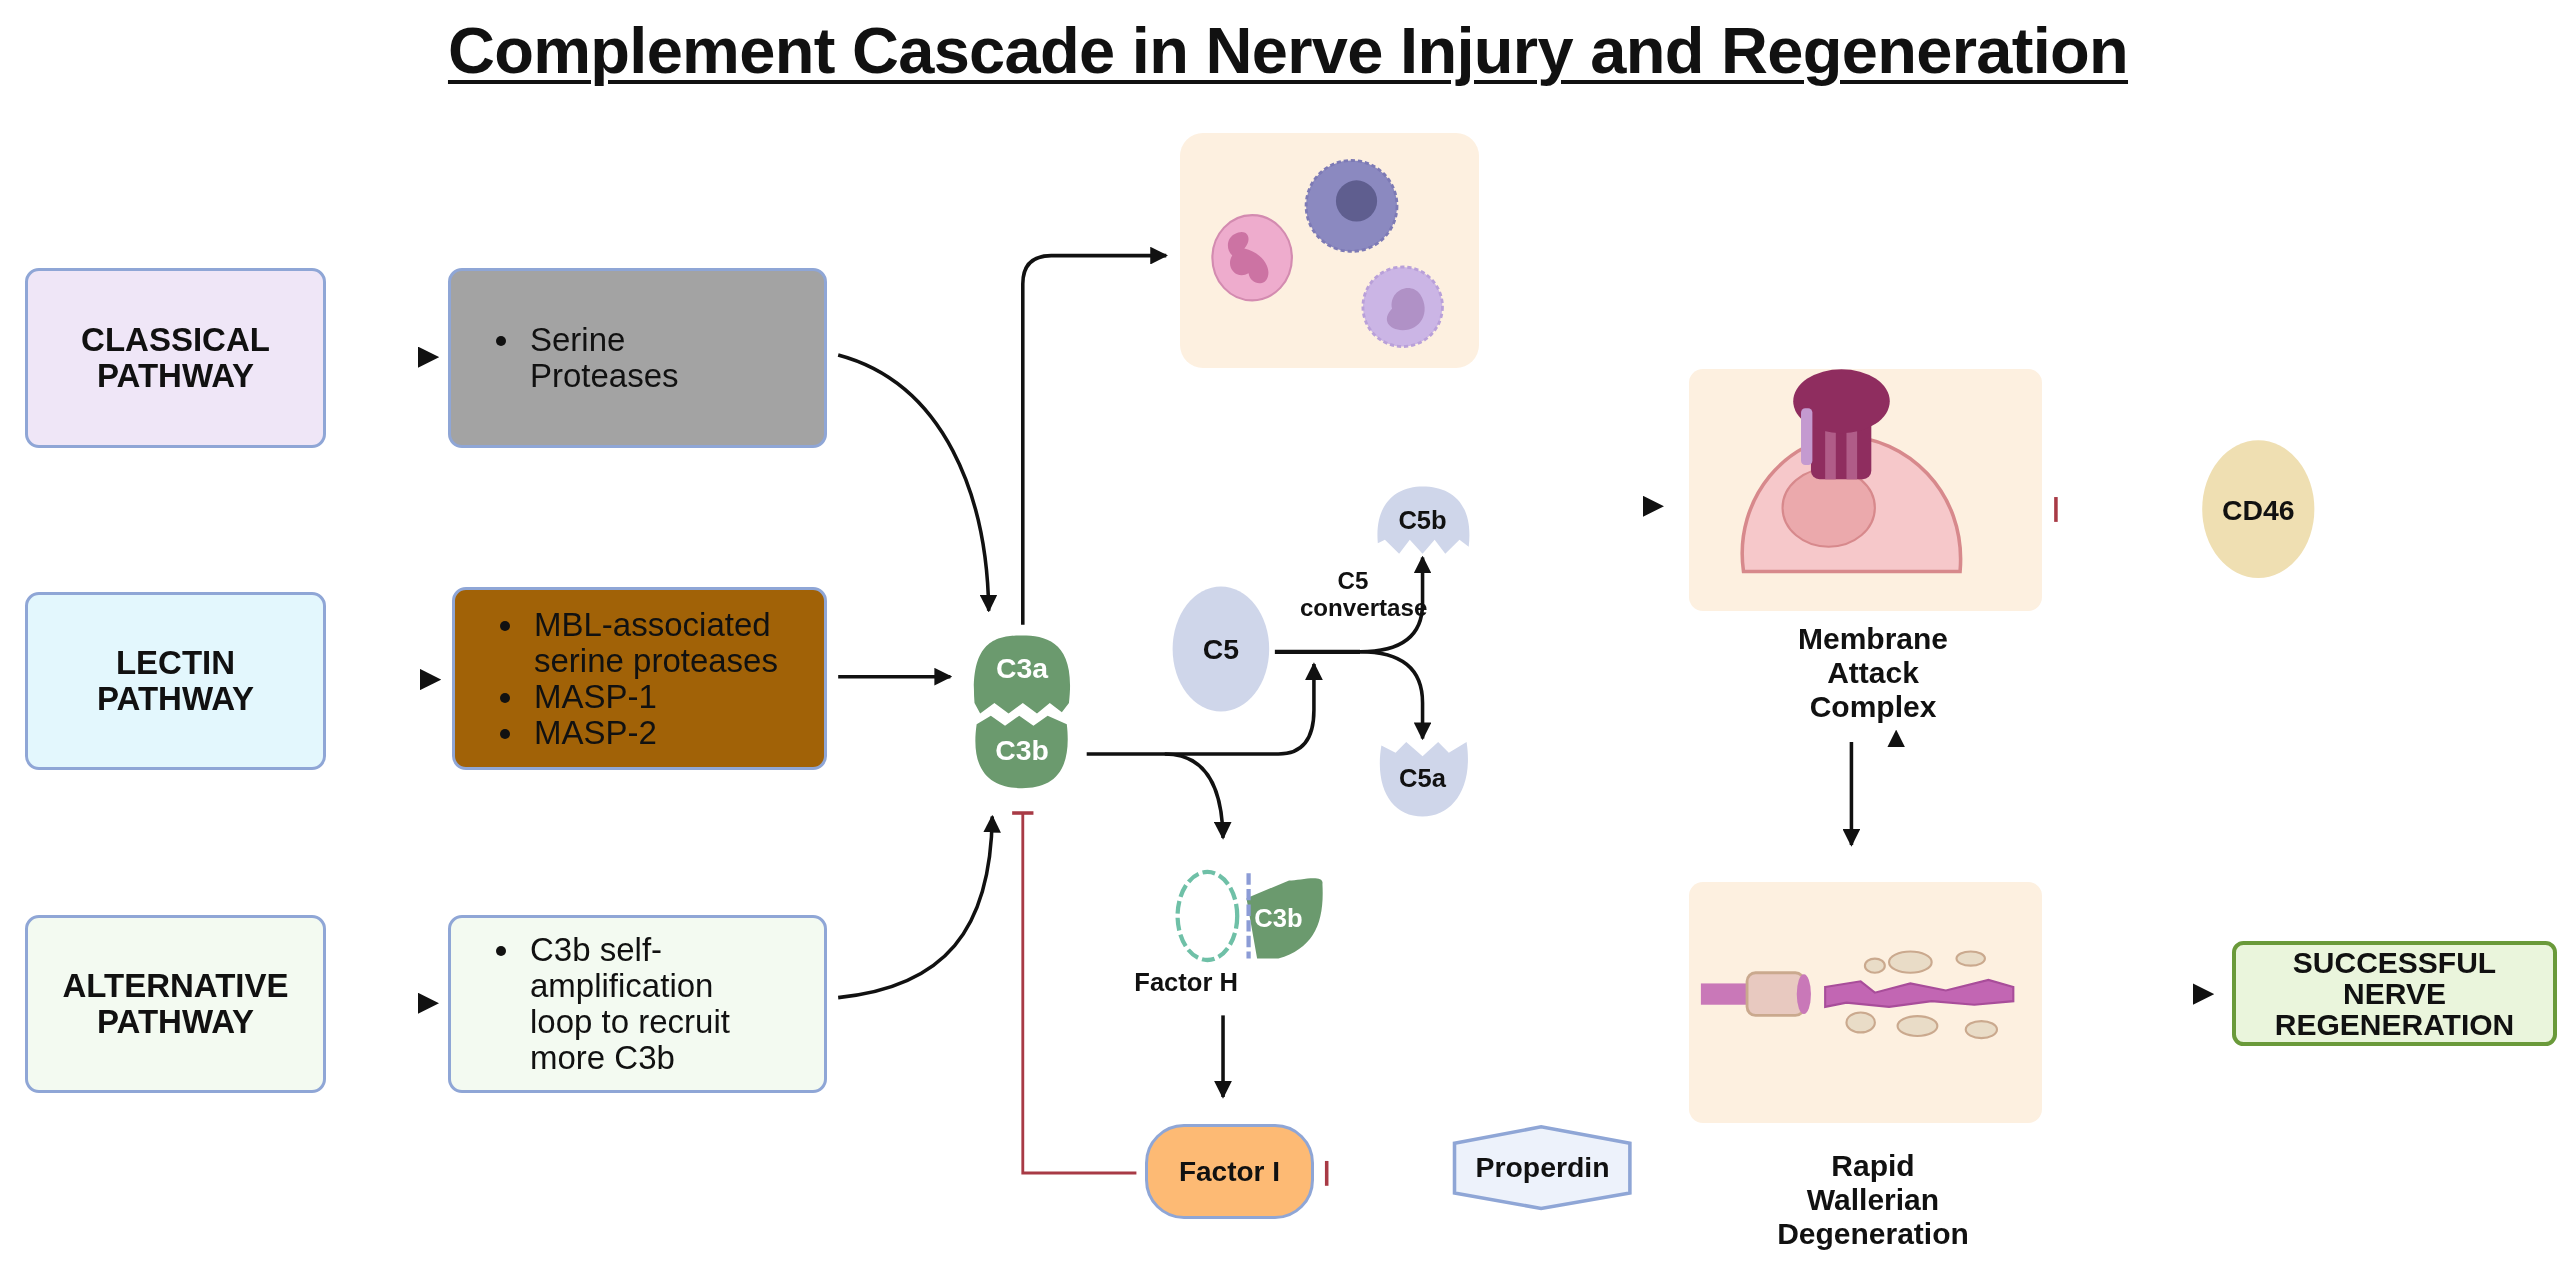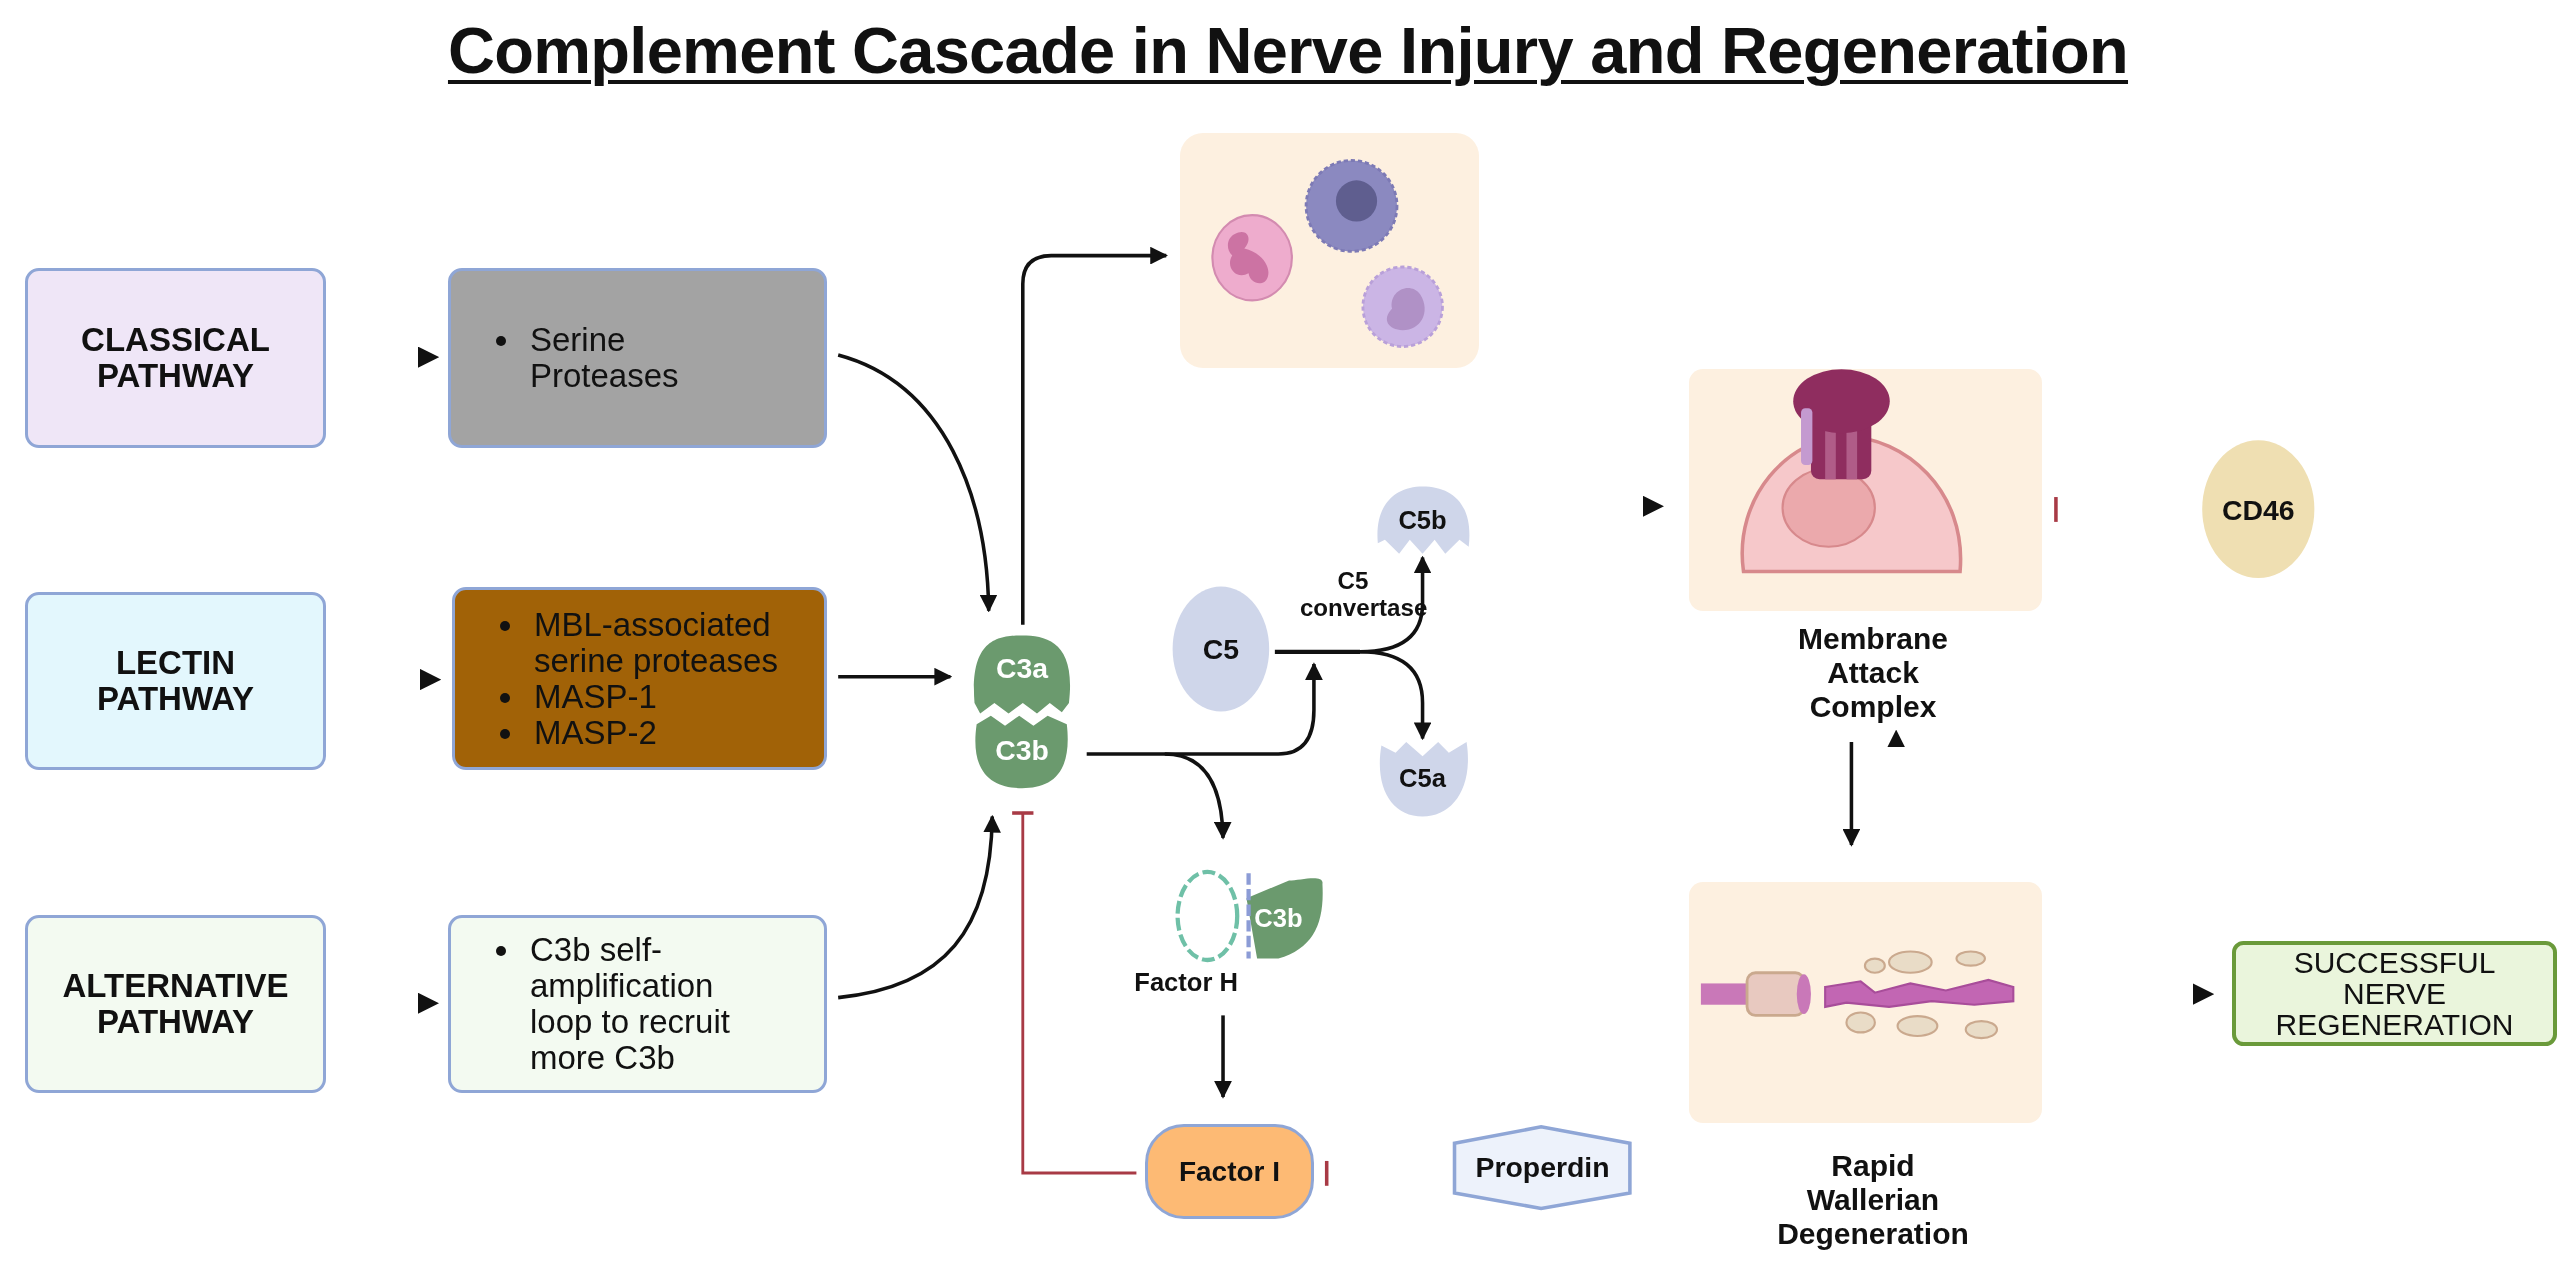--- a/index.html
+++ b/index.html
@@ -7,21 +7,21 @@
   #canvas { position:absolute; left:0; top:0; width:2576px; height:1271px; }
   .title { position:absolute; left:0; width:2576px; top:12.8px; text-align:center; font-weight:bold; font-size:65px; text-decoration:underline; text-decoration-thickness:4.3px; text-underline-offset:7px; letter-spacing:-0.7px; }
   .box { position:absolute; box-sizing:border-box; border:3.6px solid #8fa6d6; border-radius:14px; display:flex; align-items:center; justify-content:center; }
   .path-label { font-weight:bold; font-size:33px; text-align:center; line-height:36px; }
   .detail { justify-content:flex-start; padding-left:36px; }
   .detail ul { margin:0; padding-left:36px; font-size:33px; line-height:36px; }
   .detail li { padding-left:7px; }
   .lbl { position:absolute; font-weight:bold; text-align:center; font-size:30px; line-height:34px; transform:translate(-50%,-50%); white-space:nowrap; }
   .imgbox { position:absolute; background:#fdf0e0; border-radius:23px; }
   .pill { position:absolute; box-sizing:border-box; border:3.6px solid #8fa6d6; background:#fdba74; border-radius:43px; display:flex; align-items:center; justify-content:center; font-weight:bold; font-size:28px; }
-  .success { position:absolute; box-sizing:border-box; border:4.3px solid #6a9a3a; background:#eaf5dc; border-radius:11.4px; display:flex; align-items:center; justify-content:center; text-align:center; font-weight:normal; font-size:30px; line-height:31px; }
+  .success { position:absolute; box-sizing:border-box; border:4.3px solid #6a9a3a; background:#eaf5dc; border-radius:11.4px; display:flex; align-items:center; justify-content:center; text-align:center; font-weight:bold; font-size:30px; line-height:31px; }
   svg text { font-family:"Liberation Sans", sans-serif; font-weight:bold; }
 </style>
 </head>
 <body>
 
 <div id="canvas">
 
   <div class="title">Complement Cascade in Nerve Injury and Regeneration</div>
 
   <div class="box path-label" style="left:25px;top:268px;width:301px;height:180px;background:#efe6f7;">

